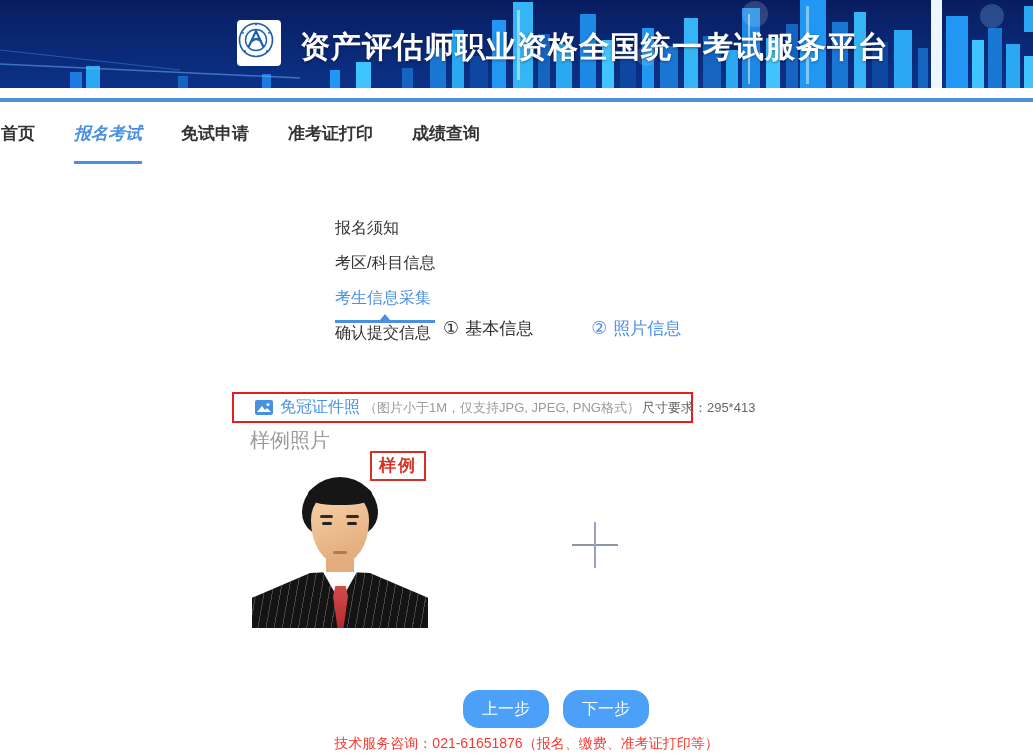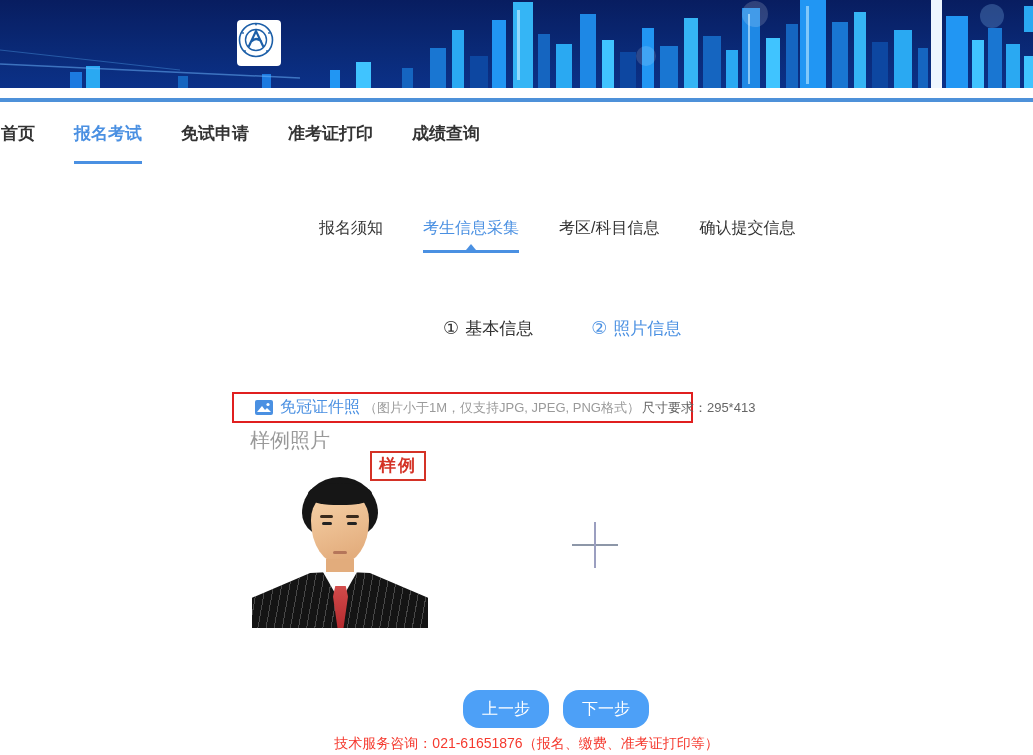--- a/index.html
+++ b/index.html
@@ -16,24 +16,24 @@
   .banner-title { position:absolute; left:300px; top:27px; width:600px;
     color:#fff; font-size:30px; font-weight:bold; letter-spacing:1px; white-space:nowrap;
     text-shadow:0 1px 3px rgba(0,0,0,.4); }
 
   .blue-line { position:absolute; left:0; top:98px; width:1033px; height:4px; background:#4e91d9; }
 
   
   .main-nav { position:absolute; left:1px; top:122px; display:flex; }
   .nav-item { font-size:17px; font-weight:bold; color:#333; margin-right:39px;
     padding-bottom:16px; border-bottom:3px solid transparent; cursor:pointer; white-space:nowrap; }
-  .nav-item.active { color:#4a90e2; border-bottom-color:#4a90e2; }
-
-  
-  .sub-tabs { position:absolute; left:319px; top:218px; display:flex; }
+  .nav-item.active { color:#4a90e2; border-bottom-color:#4a90e2;font-style:italic; }
+
+  
+  .sub-tabs { position:absolute; left:335px; top:218px; display:flex;flex-direction:column; }
   .sub-tab { position:relative; font-size:16px; color:#333; margin-right:40px;
     padding-bottom:14px; cursor:pointer; white-space:nowrap; }
   .sub-tab.active { color:#4a90e2; }
   .sub-tab.active .tab-bar { position:absolute; left:0; right:0; bottom:0; height:3px; background:#4a90e2; }
   .sub-tab.active .tab-caret { position:absolute; left:50%; bottom:3px; margin-left:-5px;
     width:0; height:0; border-left:5px solid transparent; border-right:5px solid transparent;
     border-bottom:6px solid #4a90e2; }
 
   
   .steps { position:absolute; left:443px; top:317px; display:flex; }
@@ -162,43 +162,44 @@
         <circle cx="19" cy="20" r="16.5" fill="none" stroke="#1c5fa8" stroke-width="1.6"></circle>
         <circle cx="19" cy="20" r="10.5" fill="none" stroke="#1c5fa8" stroke-width="1.4"></circle>
         <path d="M12 26 L19 11 L26 26 M15 21 Q19 17 24 21" fill="none" stroke="#1c5fa8" stroke-width="2.2" stroke-linecap="round"></path>
         <circle cx="19" cy="4.5" r="0.9" fill="#1c5fa8"></circle>
         <circle cx="6" cy="13" r="0.9" fill="#1c5fa8"></circle>
         <circle cx="32" cy="13" r="0.9" fill="#1c5fa8"></circle>
         <circle cx="8" cy="31" r="0.9" fill="#1c5fa8"></circle>
         <circle cx="30" cy="31" r="0.9" fill="#1c5fa8"></circle>
       </svg>
     </div>
+    <div class="banner-title">资产评估师职业资格全国统一考试服务平台</div>
   </div>
 
   <div class="blue-line"></div>
 
   <div class="main-nav">
     <div class="nav-item">首页</div>
     <div class="nav-item active">报名考试</div>
     <div class="nav-item">免试申请</div>
     <div class="nav-item">准考证打印</div>
     <div class="nav-item">成绩查询</div>
   </div>
 
   <div class="sub-tabs">
     <div class="sub-tab">
       <span>报名须知</span>
     </div>
+    <div class="sub-tab">
+      <span>考区/科目信息</span>
+    </div>
     <div class="sub-tab active">
       <span>考生信息采集</span>
       <span class="tab-caret"></span>
       <span class="tab-bar"></span>
-    </div>
-    <div class="sub-tab">
-      <span>考区/科目信息</span>
     </div>
     <div class="sub-tab">
       <span>确认提交信息</span>
     </div>
   </div>
 
   <div class="steps">
     <div class="step">
       <span class="num">①</span><span>基本信息</span>
     </div>

